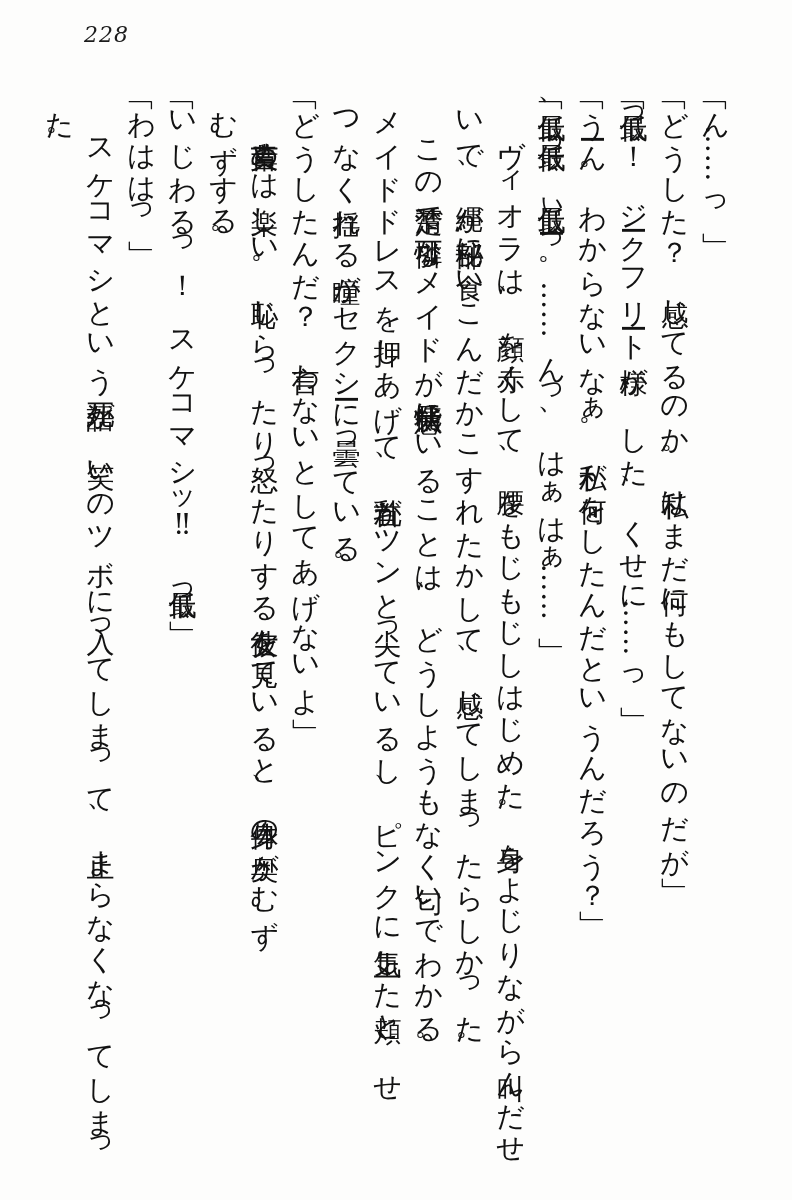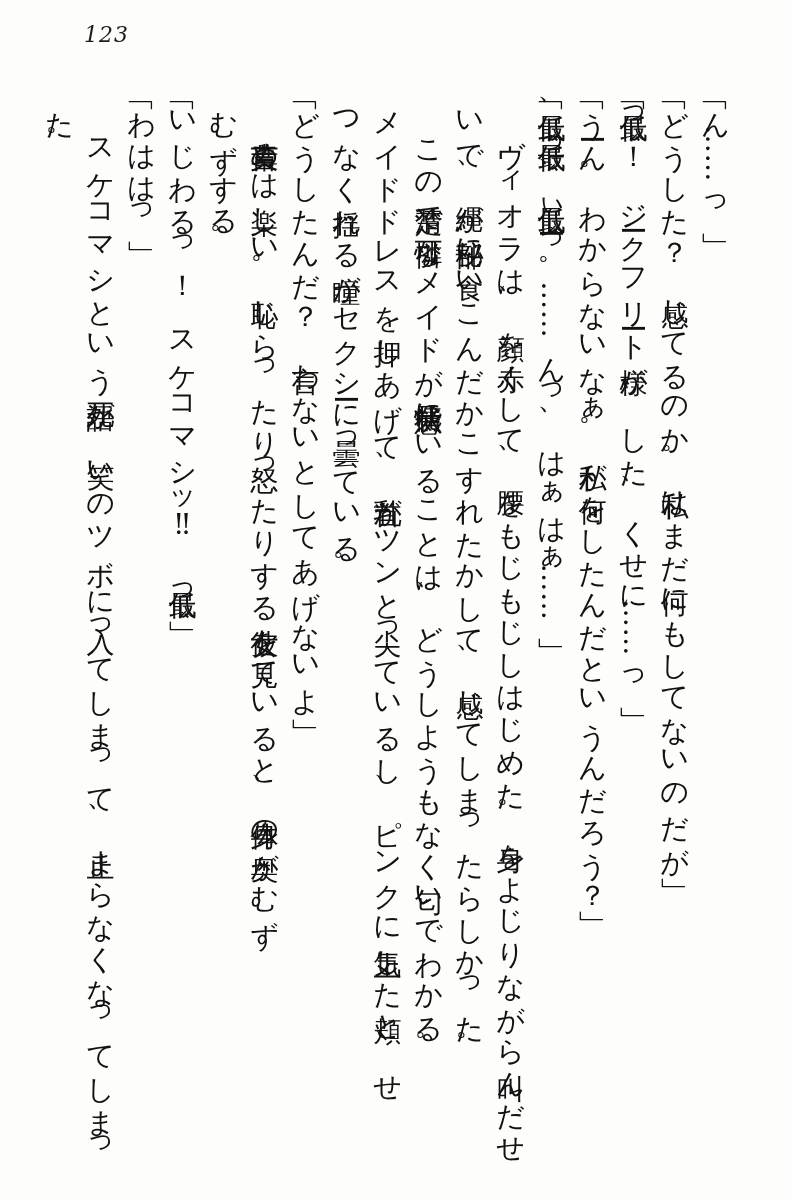--- a/index.html
+++ b/index.html
@@ -44,21 +44,21 @@
     padding: 0;
     line-height: 41px; 
     white-space: nowrap;
   }
 </style>
 </head>
 <body>
 
 <div class="page">
 
-  <div class="page-number">123</div>
+  <div class="page-number">228</div>
 
   <div class="text-block">
     <p>「ん……っ」</p>
     <p>「どうした？　感じてるのか。私はまだ何にもしてないのだが」</p>
     <p>「最低っ！　ジークフリート様が、した、くせに……っ」</p>
     <p>「うーん。わからないなぁ。私が何をしたんだというんだろう？」</p>
     <p>「最低、最低っ、最低ぃーっ。……んっ、はぁはぁ……」</p>
     <p>　ヴィオラは、顔を赤くして、腰をもじもじしはじめた。身をよじりながら叫んだせ</p>
     <p>いで、縄が秘部に食いこんだかこすれたかして、感じてしまったらしかった。</p>
     <p>　この清楚で可憐なメイドが発情状態にいることは、どうしようもなく匂いでわかる。</p>

